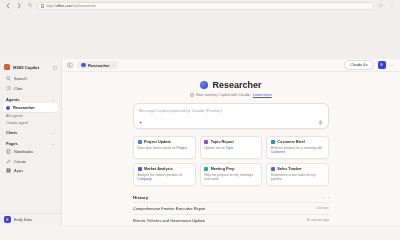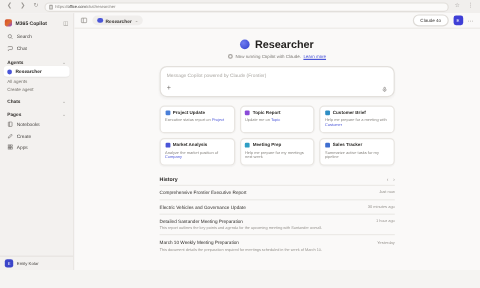--- a/index.html
+++ b/index.html
@@ -2,21 +2,21 @@
 <html><head>
 <meta charset="utf-8">
 <style>
   * { box-sizing: border-box; margin: 0; padding: 0; }
   html, body {
     width: 400px; height: 225px;
     font-family: "Liberation Sans", sans-serif;
     background: #f5f4f2;
     overflow: hidden;
   }
-  .browser { width: 400px; height: 225px; display: flex; flex-direction: column; background: #f1efed; }
+  .browser { width: 400px; height: 225px; display: flex; flex-direction: column; background: #f1efed; gap: 48px; }
 
   
   .chrome-bar {
     height: 11px; display: flex; align-items: center; gap: 3px;
     padding: 0 4px; background: #f1efed; flex: 0 0 11px;
   }
   .nav-btn {
     width: 8px; height: 8px; border-radius: 2px;
     display: flex; align-items: center; justify-content: center;
     color: #9a9793; font-size: 5px; line-height: 1;

